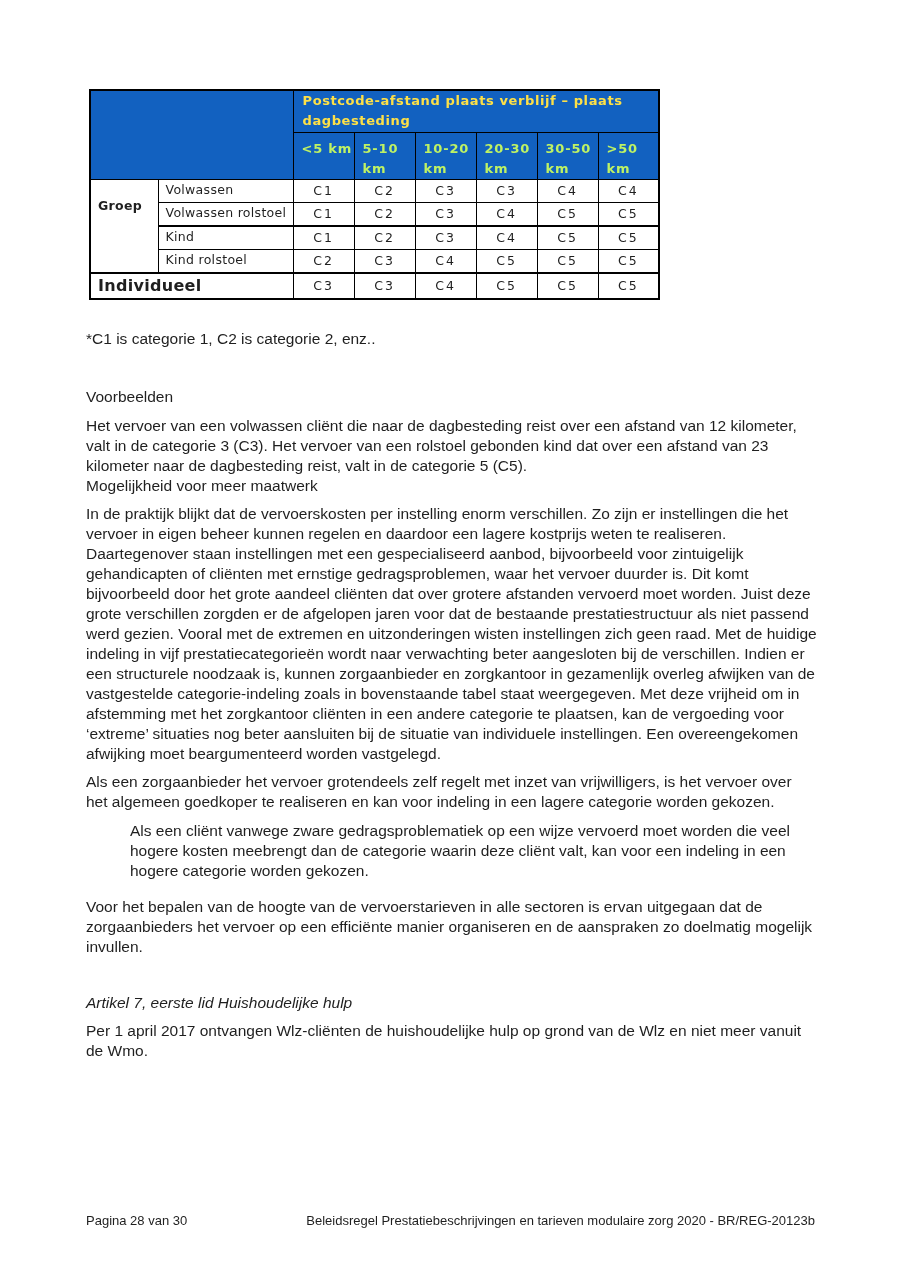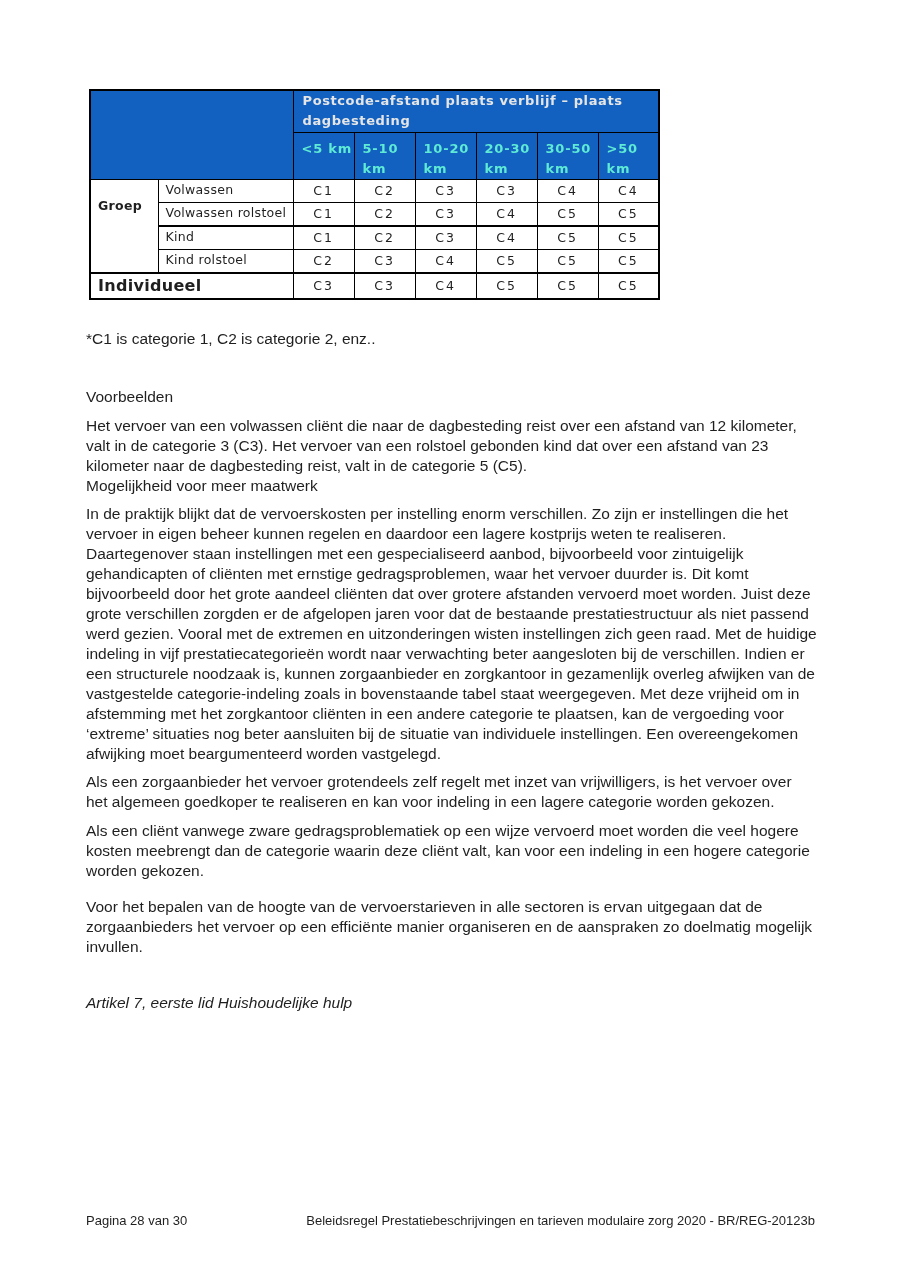--- a/index.html
+++ b/index.html
@@ -31,32 +31,32 @@
   col.c-groep { width:68px; }
   col.c-label { width:135px; }
   col.c-km    { width:61px; }
 
   td.corner {
     background:var(--blue);
     border-right:2px solid #000;
   }
   td.title-cell {
     background:var(--blue);
-    color:#e5e5e5;
+    color:#fde047;
     font-weight:bold;
     font-size:13px;
     letter-spacing:0.6px;
     padding:0 0 0 9px;
     height:42px;
     vertical-align:middle;
     border-bottom:1px solid #000;
   }
   td.km {
     background:var(--blue);
-    color:#5eead4;
+    color:#bef264;
     font-weight:bold;
     font-size:13px;
     letter-spacing:0.8px;
     vertical-align:top;
     padding:6px 0 0 8px;
     height:45px;
     line-height:20px;
     border-bottom:2px solid #000;
   }
   td.grp {
@@ -92,21 +92,21 @@
   }
 
   
   .footnote      { margin-top:29px; }
   .h-voorbeelden { margin-top:38px; }
   .p-voorbeelden { margin-top:9px;  }
   .h-maatwerk    { }
   .p-maatwerk    { margin-top:8px;  }
   .h-bijvoorbeeld{ margin-top:33px; }
   .p-bv1         { margin-top:8px;  }
-  .p-bv2         { margin-top:9px;  }
+  .p-bv2         { margin-top:9px;margin-left:44px;  }
   .p-doelmatig   { margin-top:16px; }
   .h-artikel     { margin-top:36px; font-style:italic; }
   .p-artikel     { margin-top:8px;  }
 
   
   .footer {
     position:absolute; left:86px; top:1213px; width:729px;
     display:flex; justify-content:space-between;
     font-size:13px; line-height:16px;
   }
@@ -214,19 +214,20 @@
 
   <p class="h-maatwerk">Mogelijkheid voor meer maatwerk</p>
   <p class="p-maatwerk">In de praktijk blijkt dat de vervoerskosten per instelling enorm verschillen. Zo zijn er instellingen die het vervoer in eigen beheer kunnen regelen en daardoor een lagere kostprijs weten te realiseren. Daartegenover staan instellingen met een gespecialiseerd aanbod, bijvoorbeeld voor zintuigelijk gehandicapten of cliënten met ernstige gedragsproblemen, waar het vervoer duurder is. Dit komt bijvoorbeeld door het grote aandeel cliënten dat over grotere afstanden vervoerd moet worden. Juist deze grote verschillen zorgden er de afgelopen jaren voor dat de bestaande prestatiestructuur als niet passend werd gezien. Vooral met de extremen en uitzonderingen wisten instellingen zich geen raad. Met de huidige indeling in vijf prestatiecategorieën wordt naar verwachting beter aangesloten bij de verschillen. Indien er een structurele noodzaak is, kunnen zorgaanbieder en zorgkantoor in gezamenlijk overleg afwijken van de vastgestelde categorie-indeling zoals in bovenstaande tabel staat weergegeven. Met deze vrijheid om in afstemming met het zorgkantoor cliënten in een andere categorie te plaatsen, kan de vergoeding voor ‘extreme’ situaties nog beter aansluiten bij de situatie van individuele instellingen. Een overeengekomen afwijking moet beargumenteerd worden vastgelegd.</p>
 
   <p class="p-bv1">Als een zorgaanbieder het vervoer grotendeels zelf regelt met inzet van vrijwilligers, is het vervoer over het algemeen goedkoper te realiseren en kan voor indeling in een lagere categorie worden gekozen.</p>
   <p class="p-bv2">Als een cliënt vanwege zware gedragsproblematiek op een wijze vervoerd moet worden die veel hogere kosten meebrengt dan de categorie waarin deze cliënt valt, kan voor een indeling in een hogere categorie worden gekozen.</p>
 
   <p class="p-doelmatig">Voor het bepalen van de hoogte van de vervoerstarieven in alle sectoren is ervan uitgegaan dat de zorgaanbieders het vervoer op een efficiënte manier organiseren en de aanspraken zo doelmatig mogelijk invullen.</p>
 
   <p class="h-artikel">Artikel 7, eerste lid Huishoudelijke hulp</p>
+  <p class="p-artikel">Per 1 april 2017 ontvangen Wlz-cliënten de huishoudelijke hulp op grond van de Wlz en niet meer vanuit de Wmo.</p>
 
 </div>
 
 <div class="footer">
   <span>Pagina 28 van 30</span>
   <span>Beleidsregel Prestatiebeschrijvingen en tarieven modulaire zorg 2020 - BR/REG-20123b</span>
 </div>
 
 </body></html>

